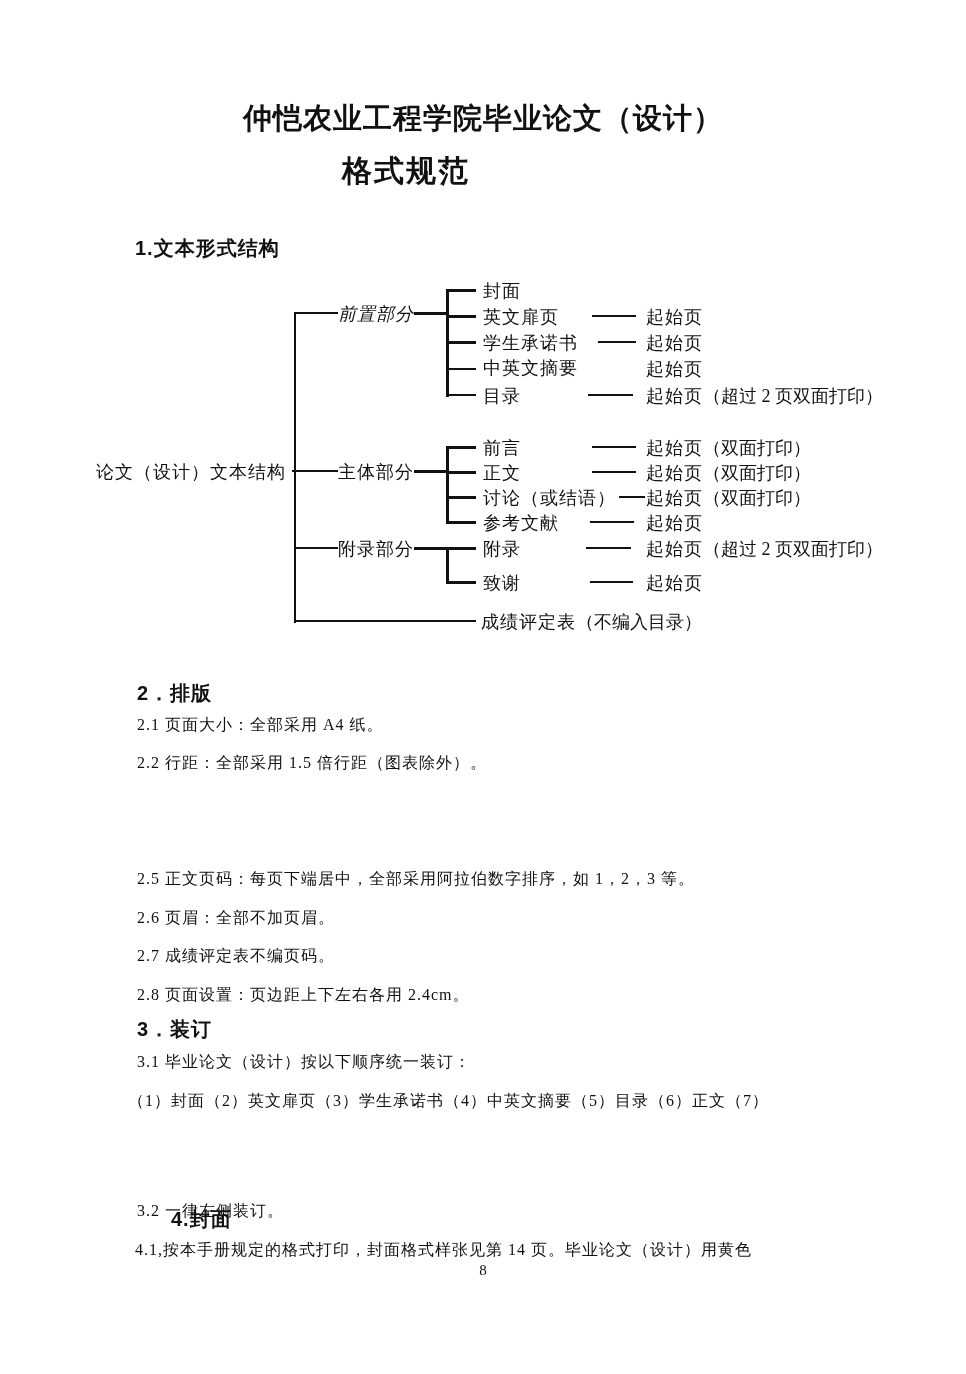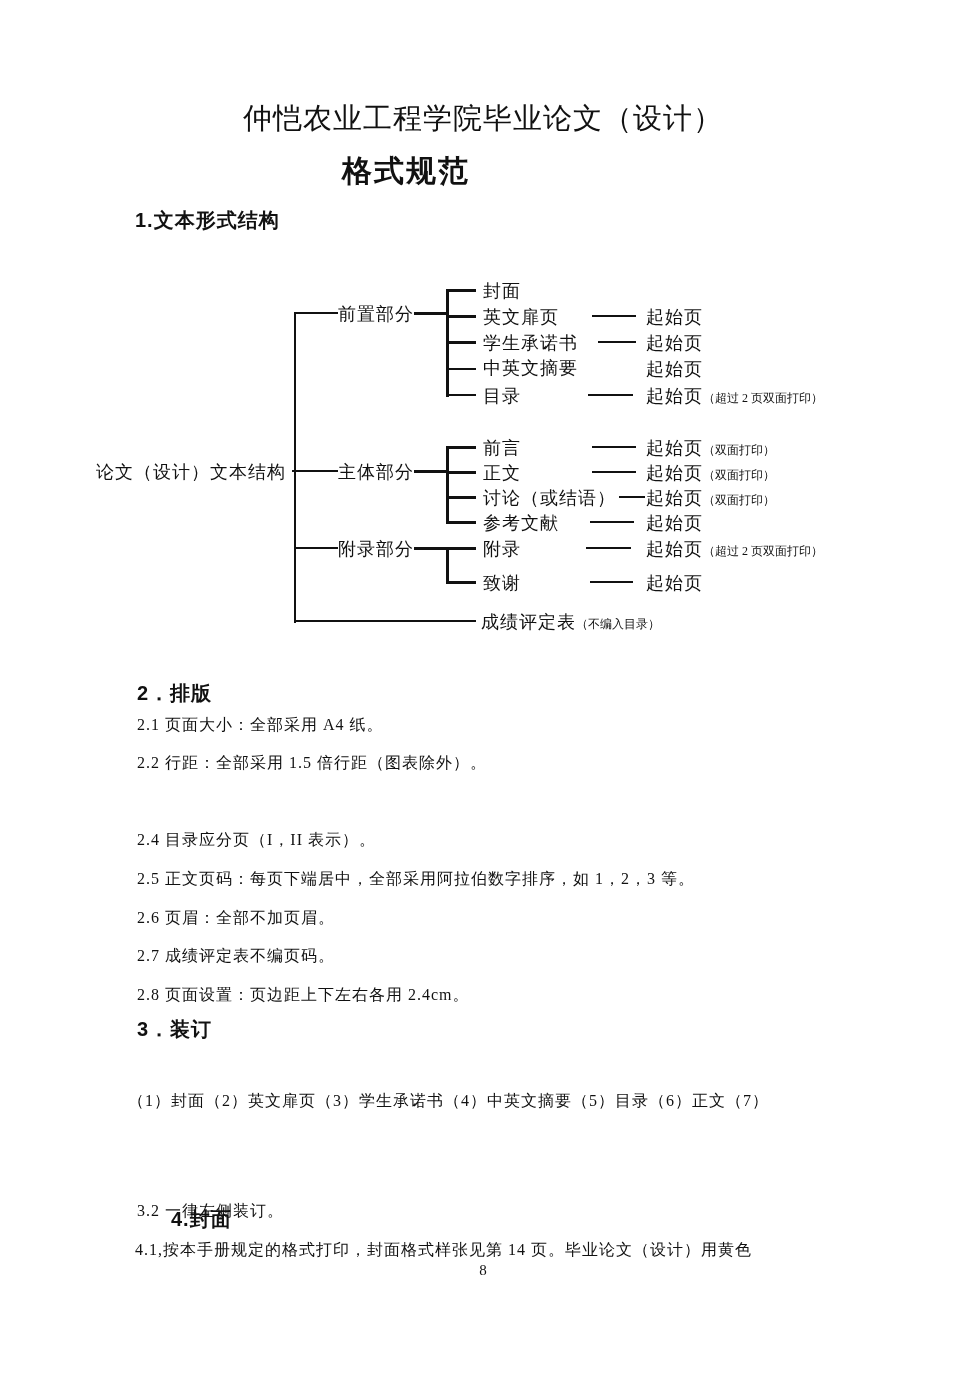--- a/index.html
+++ b/index.html
@@ -1,42 +1,42 @@
 <!DOCTYPE html>
 <html><head>
 <meta charset="utf-8">
 <style>
   html,body{margin:0;padding:0;background:#fff;}
   .page{position:relative;width:966px;height:1374px;background:#ffffff;color:#111;
         font-family:"Liberation Serif","DejaVu Serif",serif;overflow:hidden;}
   .abs{position:absolute;white-space:nowrap;}
-  .title1{top:104px;left:0;width:966px;text-align:center;font-size:29px;font-weight:normal;
+  .title1{top:104px;left:0;width:966px;text-align:center;font-size:29px;font-weight:bold;
           font-family:"Liberation Sans","DejaVu Sans",sans-serif;letter-spacing:1px;line-height:1;}
   .title2{top:156px;left:0;width:812px;text-align:center;font-size:30px;font-weight:bold;
           font-family:"Liberation Sans","DejaVu Sans",sans-serif;letter-spacing:2px;line-height:1;}
   .hsec{font-size:20px;font-weight:bold;line-height:1;letter-spacing:1px;
         font-family:"Liberation Sans","DejaVu Sans",sans-serif;}
   .body{font-size:16px;line-height:1;letter-spacing:1px;}
   .tt{position:absolute;font-size:18px;line-height:1;letter-spacing:1px;white-space:nowrap;}
-  .tn{font-size:12px;letter-spacing:0;}
+  .tn{font-size:18px;letter-spacing:0;}
   .h2l{position:absolute;height:2px;background:#111;}
   .h3l{position:absolute;height:3px;background:#111;}
   .v2l{position:absolute;width:2px;background:#111;}
   .v3l{position:absolute;width:3px;background:#111;}
   .pagenum{top:1263px;left:0;width:966px;text-align:center;font-size:15px;line-height:1;}
 </style>
 </head>
 <body>
 
 <div class="page">
 
   <div class="abs title1">仲恺农业工程学院毕业论文（设计）</div>
   <div class="abs title2">格式规范</div>
 
-  <div class="abs hsec" style="left:135px;top:210px;">1.文本形式结构</div>
+  <div class="abs hsec" style="left:135px;top:238px;">1.文本形式结构</div>
 
   <div>
 
     <div class="v2l" style="left:294px;top:313px;height:310px;"></div>
     <div class="h2l" style="left:292px;top:470px;width:46px;"></div>
 
     <div class="h2l" style="left:294px;top:312px;width:44px;"></div>
     <div class="h3l" style="left:414px;top:312px;width:34px;"></div>
     <div class="v3l" style="left:446px;top:289px;height:108px;"></div>
     <div class="h3l" style="left:446px;top:289px;width:30px;"></div>
@@ -64,21 +64,21 @@
     <div class="h2l" style="left:598px;top:341px;width:38px;"></div>
     <div class="h2l" style="left:588px;top:394px;width:45px;"></div>
     <div class="h2l" style="left:592px;top:446px;width:44px;"></div>
     <div class="h2l" style="left:592px;top:471px;width:44px;"></div>
     <div class="h2l" style="left:619px;top:496px;width:26px;"></div>
     <div class="h2l" style="left:590px;top:521px;width:44px;"></div>
     <div class="h2l" style="left:586px;top:547px;width:45px;"></div>
     <div class="h2l" style="left:590px;top:581px;width:43px;"></div>
 
     <div class="tt" style="left:96px;top:463px;">论文（设计）文本结构</div>
-    <div class="tt" style="left:338px;top:305px;">前置部分</div>
+    <div class="tt" style="left:338px;top:305px;font-style:italic;">前置部分</div>
     <div class="tt" style="left:338px;top:463px;">主体部分</div>
     <div class="tt" style="left:338px;top:540px;">附录部分</div>
 
     <div class="tt" style="left:483px;top:282px;">封面</div>
     <div class="tt" style="left:483px;top:308px;">英文扉页</div>
     <div class="tt" style="left:646px;top:308px;"><span>起始页</span><span class="tn"></span></div>
     <div class="tt" style="left:483px;top:334px;">学生承诺书</div>
     <div class="tt" style="left:646px;top:334px;"><span>起始页</span><span class="tn"></span></div>
     <div class="tt" style="left:483px;top:360px;font-family:Liberation Mono, monospace;">中英文摘要</div>
     <div class="tt" style="left:646px;top:360px;"><span>起始页</span><span class="tn"></span></div>
@@ -98,27 +98,27 @@
     <div class="tt" style="left:646px;top:540px;"><span>起始页</span><span class="tn">（超过 2 页双面打印）</span></div>
     <div class="tt" style="left:483px;top:574px;">致谢</div>
     <div class="tt" style="left:646px;top:574px;"><span>起始页</span><span class="tn"></span></div>
 
     <div class="tt" style="left:481px;top:613px;"><span>成绩评定表</span><span class="tn">（不编入目录）</span></div>
   </div>
 
   <div class="abs hsec" style="left:137px;top:683px;">2．排版</div>
   <div class="abs body" style="left:137px;top:717px;">2.1 页面大小：全部采用 A4 纸。</div>
   <div class="abs body" style="left:137px;top:755px;">2.2 行距：全部采用 1.5 倍行距（图表除外）。</div>
-  <div class="abs body" style="left:137px;top:832px;">2.4 目录应分页（I，II 表示）。</div>
   <div class="abs body" style="left:137px;top:871px;">2.5 正文页码：每页下端居中，全部采用阿拉伯数字排序，如 1，2，3 等。</div>
   <div class="abs body" style="left:137px;top:910px;">2.6 页眉：全部不加页眉。</div>
   <div class="abs body" style="left:137px;top:948px;">2.7 成绩评定表不编页码。</div>
   <div class="abs body" style="left:137px;top:987px;">2.8 页面设置：页边距上下左右各用 2.4cm。</div>
 
   <div class="abs hsec" style="left:137px;top:1019px;">3．装订</div>
+  <div class="abs body" style="left:137px;top:1054px;">3.1 毕业论文（设计）按以下顺序统一装订：</div>
   <div class="abs body" style="left:128px;top:1093px;">（1）封面（2）英文扉页（3）学生承诺书（4）中英文摘要（5）目录（6）正文（7）</div>
   <div class="abs body" style="left:137px;top:1179px;margin-top:24px;">3.2 一律左侧装订。</div>
 
   <div class="abs hsec" style="left:137px;top:1209px;margin-left:34px;">4.封面</div>
   <div class="abs body" style="left:135px;top:1242px;">4.1,按本手册规定的格式打印，封面格式样张见第 14 页。毕业论文（设计）用黄色</div>
 
   <div class="abs pagenum">8</div>
 
 </div>
 

